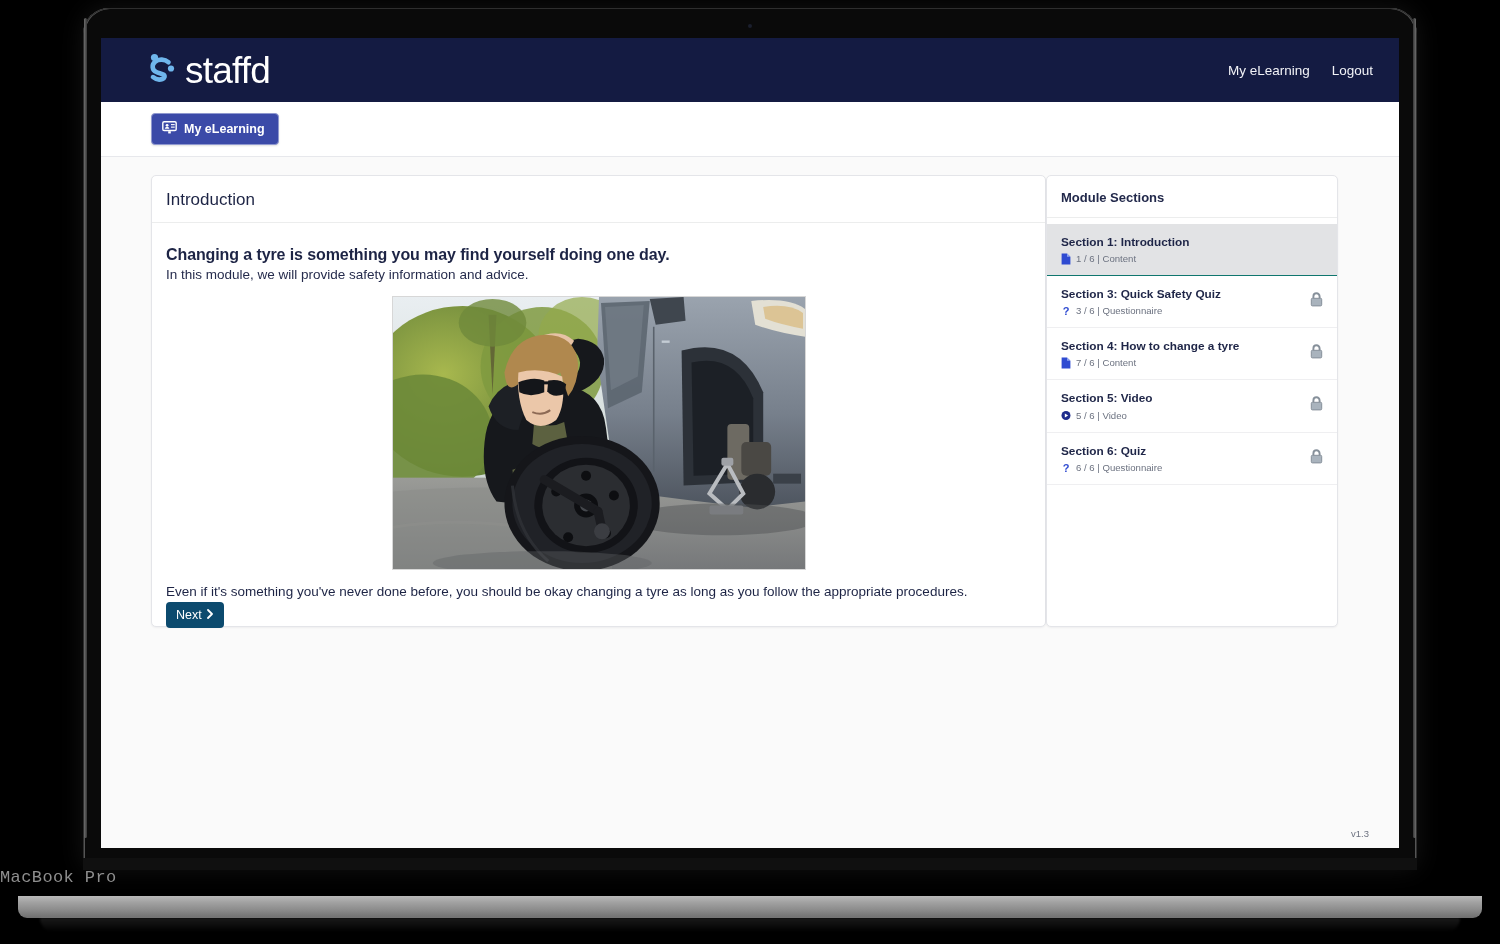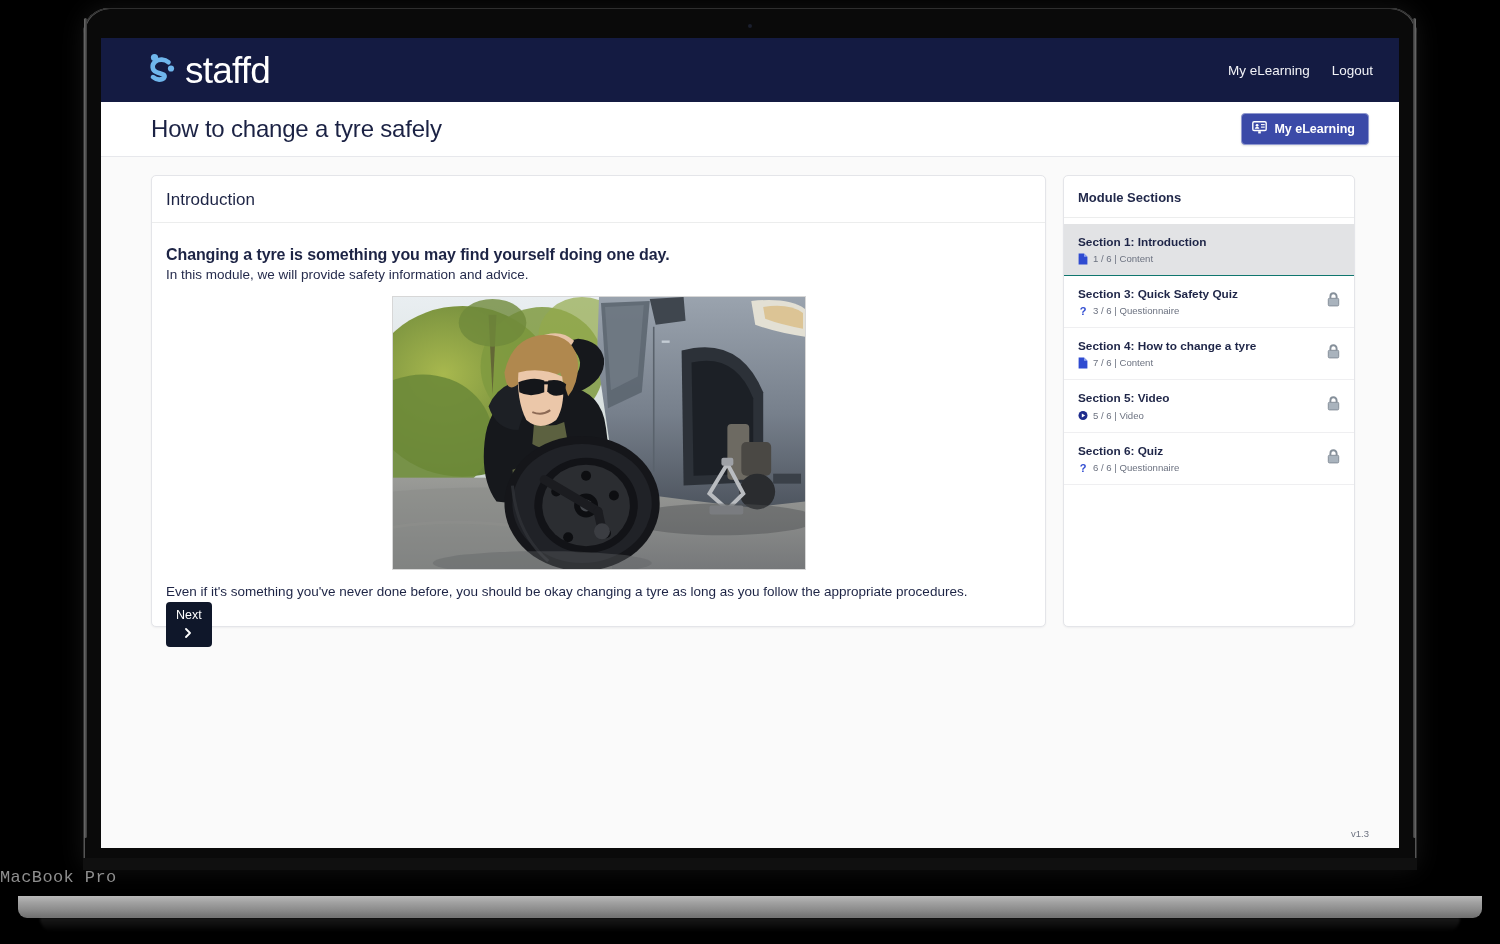--- a/index.html
+++ b/index.html
@@ -128,21 +128,21 @@
     cursor: pointer;
     font-weight: bold;
     box-shadow: 0 1px 2px rgba(0,0,0,0.12);
   }
 
   
   .page-body {
     background: #fafafa;
     height: 700px;
     padding: 18px 30px 0 50px;
-    display: flex; gap: 17px;
+    display: flex; 
     position: relative;
   }
 
   .card {
     background: #fff;
     border: 1px solid #e4e5e9;
     border-radius: 5px;
     box-shadow: 0 1px 2px rgba(20,20,40,0.05);
   }
 
@@ -168,28 +168,27 @@
     margin: 0 auto 14px auto;
     position: relative; overflow: hidden;
     border: 1px solid #d7d7d7;
     background: #8d9aa4;
   }
   .photo-wrap svg { display:block; width:100%; height:100%; }
 
   .outro { font-size: 13.5px; color: #1d2445; margin-bottom: 3px; }
 
   .btn-next {
-    background: #0f172a;
+    background: #0c4a6e;
     color: #ffffff;
     border: none; border-radius: 4px;
     font-size: 12.5px;
     padding: 6px 10px;
     display: inline-flex; align-items: center; gap: 5px;
     cursor: pointer;
-    flex-direction: column;
   }
 
   
   .side-card { width: 292px; height: 452px; }
   .side-head {
     padding: 14px 14px 12px 14px;
     border-bottom: 1px solid #eceded;
     font-size: 13px; color: #22294b; font-weight: bold;
   }
   .sec-list { padding: 6px 0 0 0; }
@@ -240,21 +239,20 @@
         </span>
         <span class="brand-text">staffd</span>
       </div>
       <div class="nav-links">
         <a class="nav-link">My eLearning</a>
         <a class="nav-link">Logout</a>
       </div>
     </div>
 
     <div class="titlebar">
-      <div class="page-title">How to change a tyre safely</div>
       <button class="btn-elearning">
         <span>
           <svg width="15" height="13" viewBox="0 0 16 14" xmlns="http://www.w3.org/2000/svg">
             <rect x="0.8" y="0.8" width="14.4" height="9.4" rx="1.4" fill="none" stroke="#ffffff" stroke-width="1.5"></rect>
             <circle cx="5.4" cy="4.6" r="1.5" fill="#ffffff"></circle>
             <path d="M2.9 8.4c0.3-1.5 1.3-2.3 2.5-2.3s2.2 0.8 2.5 2.3z" fill="#ffffff"></path>
             <rect x="9.6" y="3.3" width="4" height="1.2" fill="#ffffff"></rect>
             <rect x="9.6" y="6" width="4" height="1.2" fill="#ffffff"></rect>
             <rect x="6.6" y="11" width="2.8" height="2.4" fill="#ffffff"></rect>
           </svg>

